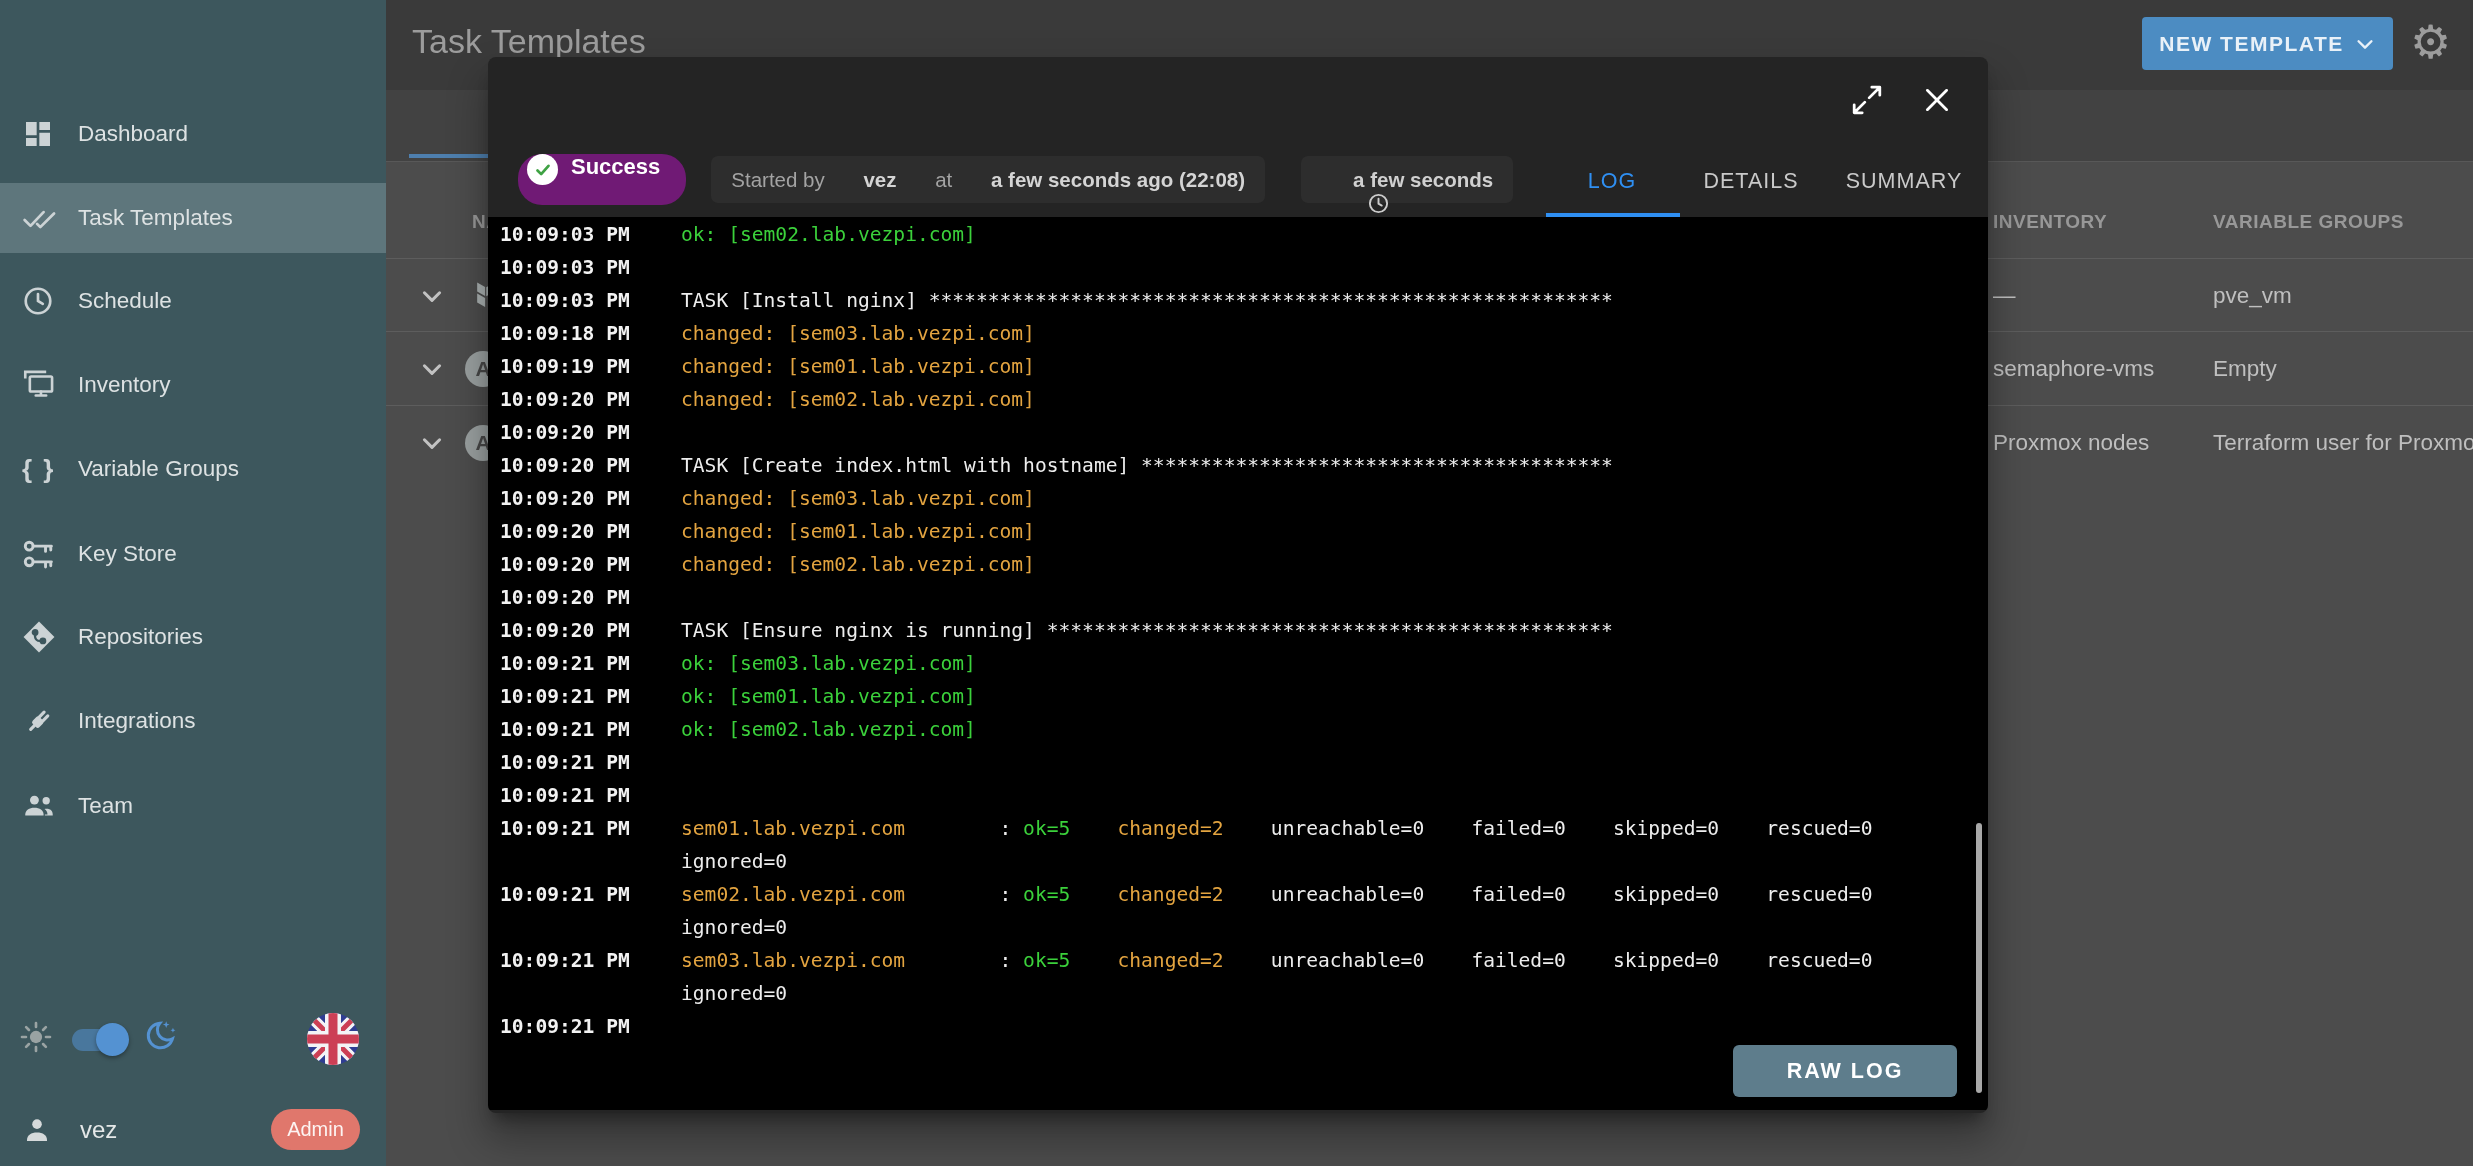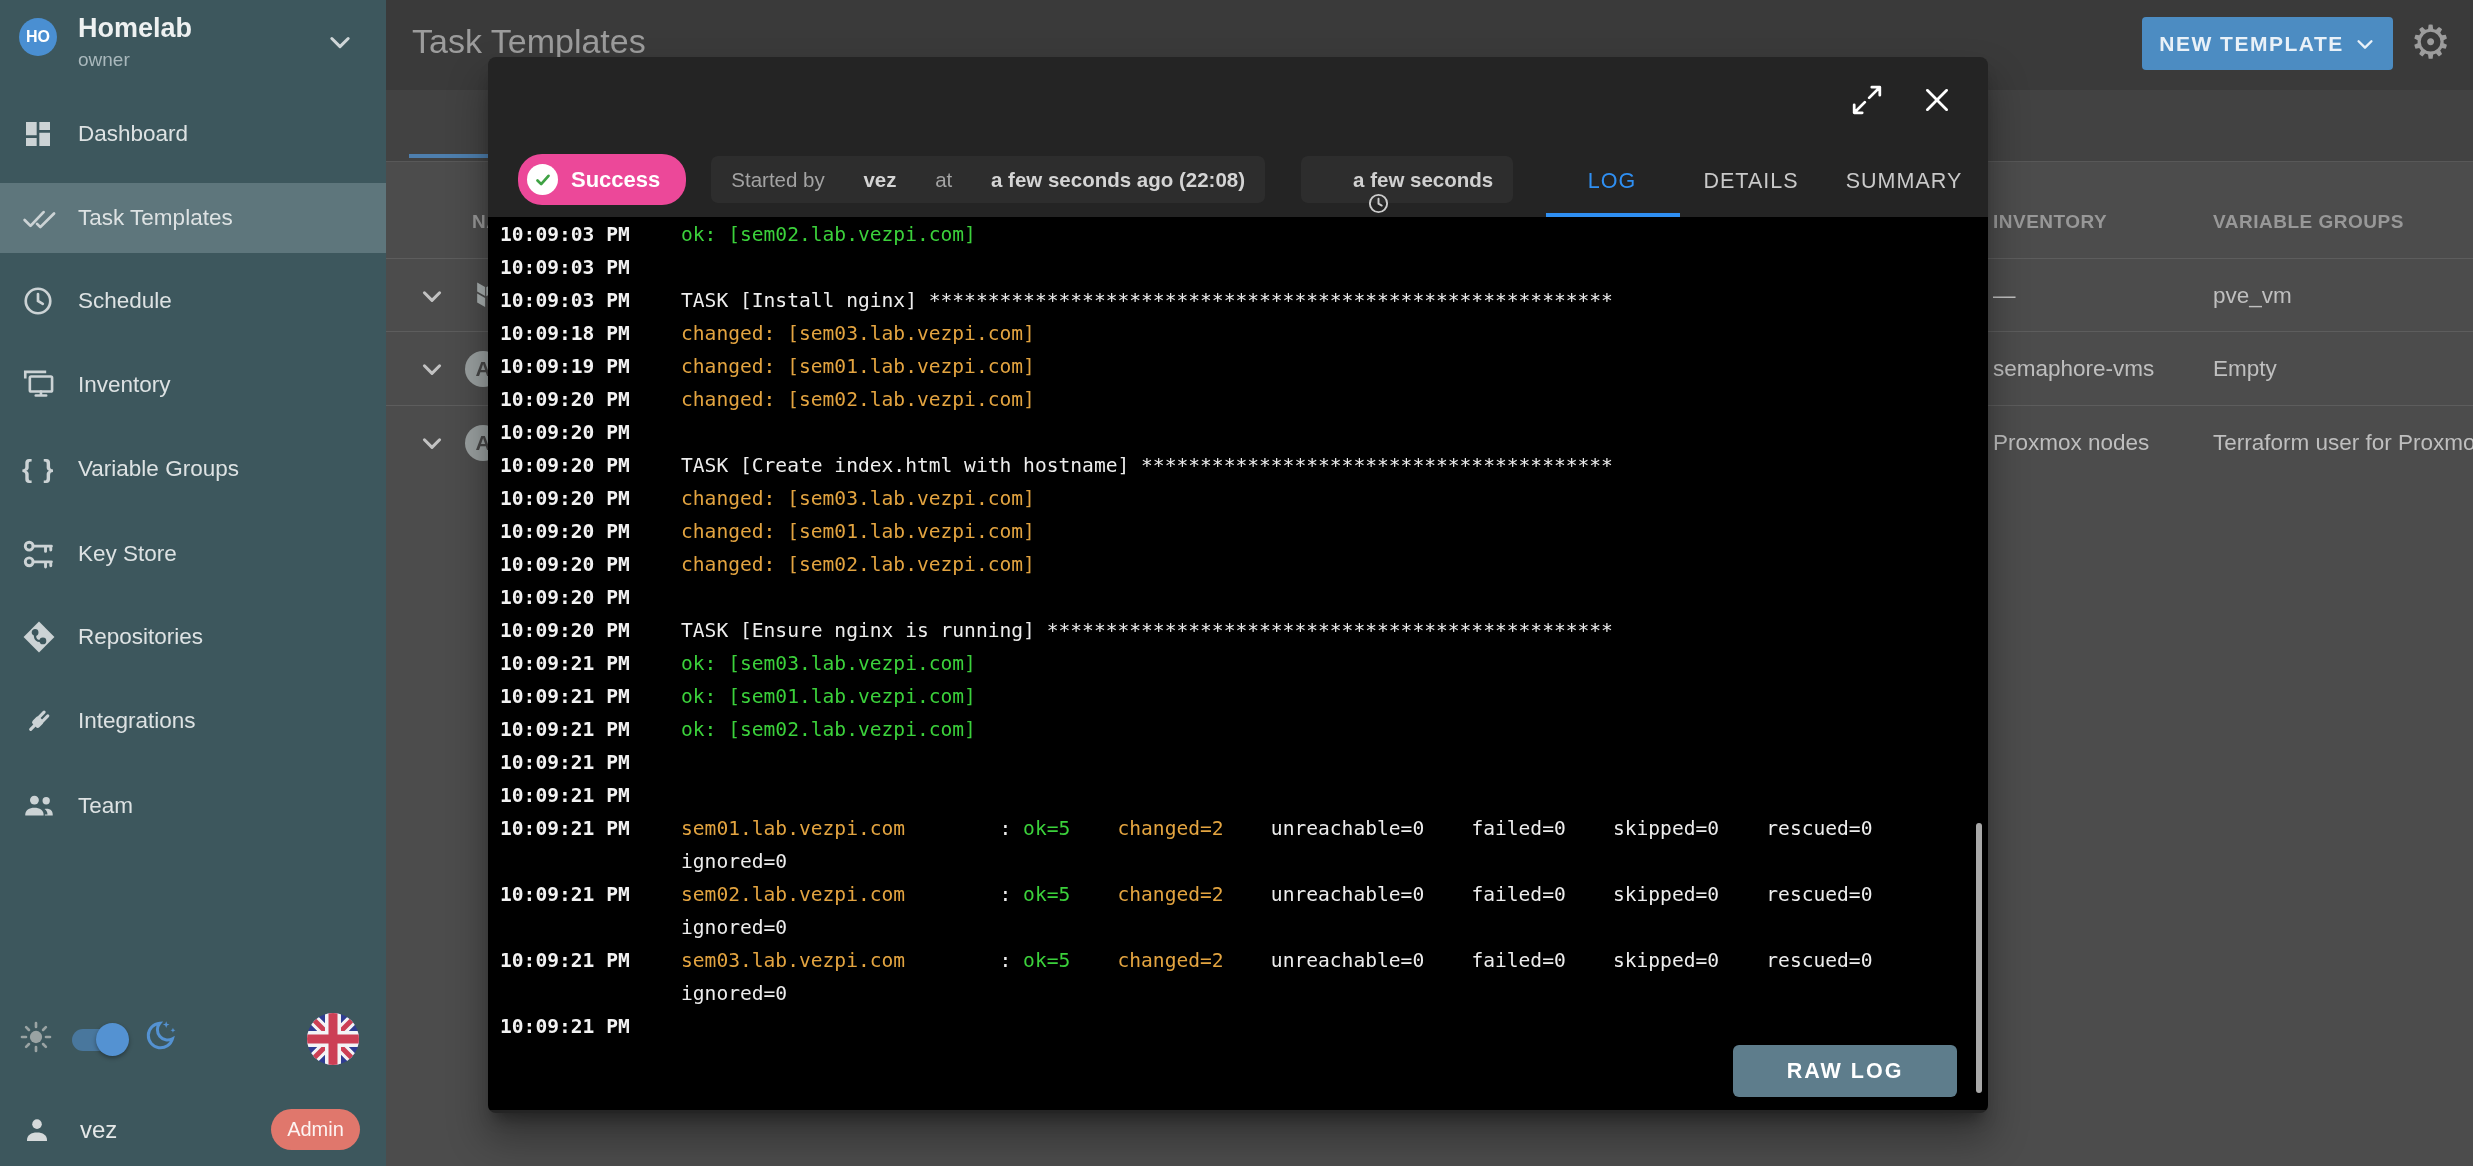--- a/index.html
+++ b/index.html
@@ -51,21 +51,21 @@
 
   
   .modal { position:absolute; left:488px; top:57px; width:1500px; height:1056px; background:#242424; border-radius:8px; overflow:hidden; z-index:10; box-shadow:0 11px 15px -7px rgba(0,0,0,.4), 0 24px 38px 3px rgba(0,0,0,.3); }
   .m-title { position:absolute; left:33px; top:28px; height:40px; display:flex; align-items:center; }
   .m-template-link { font-size:31px; font-weight:500; color:#2f8ff2; cursor:pointer; }
   .m-bc-sep { font-size:25px; color:#9e9e9e; margin:0 14px; }
   .m-task { font-size:31px; font-weight:500; color:#f3f3f3; }
   .expand-ic { position:absolute; left:1363px; top:27px; width:32px; height:32px; color:#fff; cursor:pointer; }
   .close-ic { position:absolute; left:1434px; top:28px; width:30px; height:30px; color:#fff; cursor:pointer; }
   .m-status { position:absolute; left:30px; top:99px; height:47px; display:flex; align-items:center; }
-  .chip-success { height:51px; border-radius:24px; background:#ec4899; display:flex; align-items:center; padding:0 26px 0 9px; }
+  .chip-success { height:51px; border-radius:24px; background:#701a75; display:flex; padding:0 26px 0 9px; }
   .succ-circle { width:31px; height:31px; border-radius:50%; background:#fff; display:flex; align-items:center; justify-content:center; margin-right:13px; }
   .chip-success .lbl { color:#fff; font-size:22px; font-weight:bold; }
   .chip-dark { height:47px; border-radius:7px; background:#2d2d2d; display:flex; align-items:center; padding:0 20px; font-size:20.5px; color:#a3a3a3; white-space:pre; }
   .chip-dark b { color:#d4d4d4; }
   .chip-started { margin-left:25px;gap:33px; }
   .chip-duration { margin-left:36px; color:#d0d0d0; font-weight:bold; }
   .clock-ic { width:23px; height:23px; margin-right:9px; color:#cccccc; }
   .m-tab { position:absolute; top:112px; transform:translateX(-50%); font-size:21.5px; font-weight:500; letter-spacing:1px; color:#c9c9c9; cursor:pointer; }
   .m-tab.active { color:#2f8ff2; }
   .tab-underline { position:absolute; left:1058px; top:156px; width:134px; height:4px; background:#2f8ff2; }
@@ -74,30 +74,20 @@
   .lt { width:130px; flex:none; color:#f2f2f2; font-weight:bold; }
   .lm { margin-left:51px; }
   .lg { color:#3bd13b; } .lo { color:#e3a440; } .lw { color:#ededed; }
   .raw-log-btn { position:absolute; left:1245px; top:988px; width:224px; height:52px; background:#5e7d8c; border:none; border-radius:6px; color:#fff; font-size:21.5px; font-weight:bold; letter-spacing:2px; font-family:"Liberation Sans",sans-serif; cursor:pointer; }
   .log-scroll-thumb { position:absolute; left:1488px; top:766px; width:6px; height:270px; background:#a8a8a8; border-radius:3px; }
 </style>
 </head>
 <body>
 
 <aside class="sidebar">
-  <div class="proj-head">
-    <div class="avatar">HO</div>
-    <div class="proj-name">Homelab</div>
-    <div class="proj-role">owner</div>
-    <span class="proj-chevron">
-      <svg viewBox="0 0 24 24" width="28" height="28">
-          <path d="M5 9l7 7 7-7" fill="none" stroke="currentColor" stroke-width="2.6" stroke-linecap="round" stroke-linejoin="round"></path>
-        </svg>
-    </span>
-  </div>
   <nav id="sidebar-nav">
       <div class="nav-item" style="top: 99px;">
         <span class="nav-ic">
           <svg viewBox="0 0 24 24" width="32" height="32" fill="currentColor">
             <path d="M3 3h8v10H3zM13 3h8v6h-8zM13 11h8v10h-8zM3 15h8v6H3z"></path>
           </svg>
         </span>
         <span class="nav-label">Dashboard</span>
       </div>
       <div class="nav-item active" style="top: 183px;">

